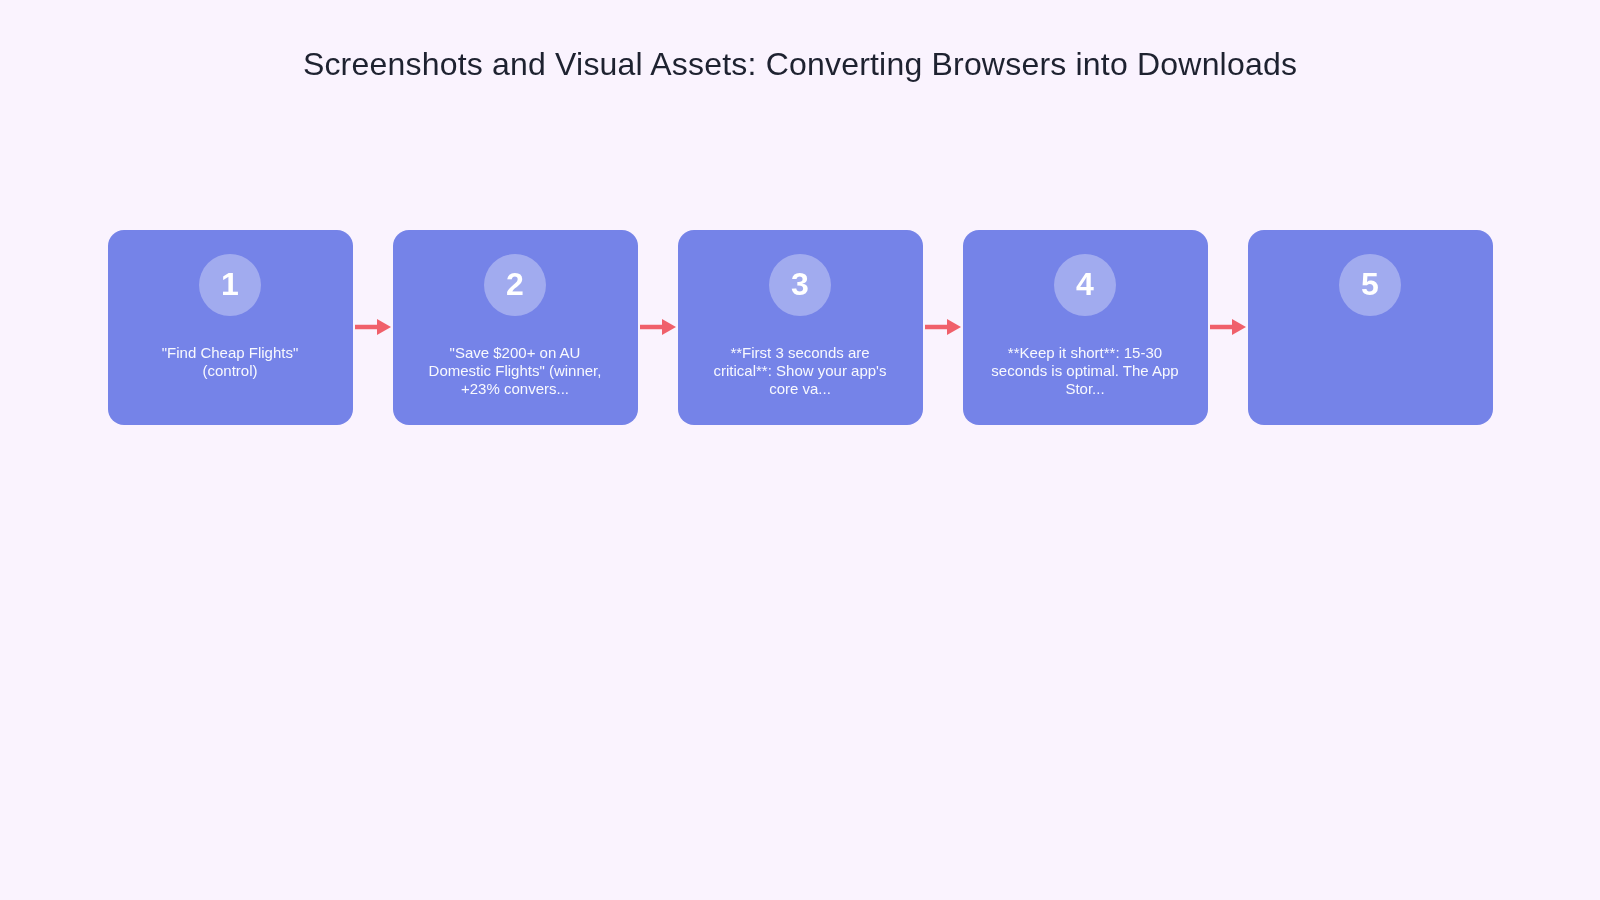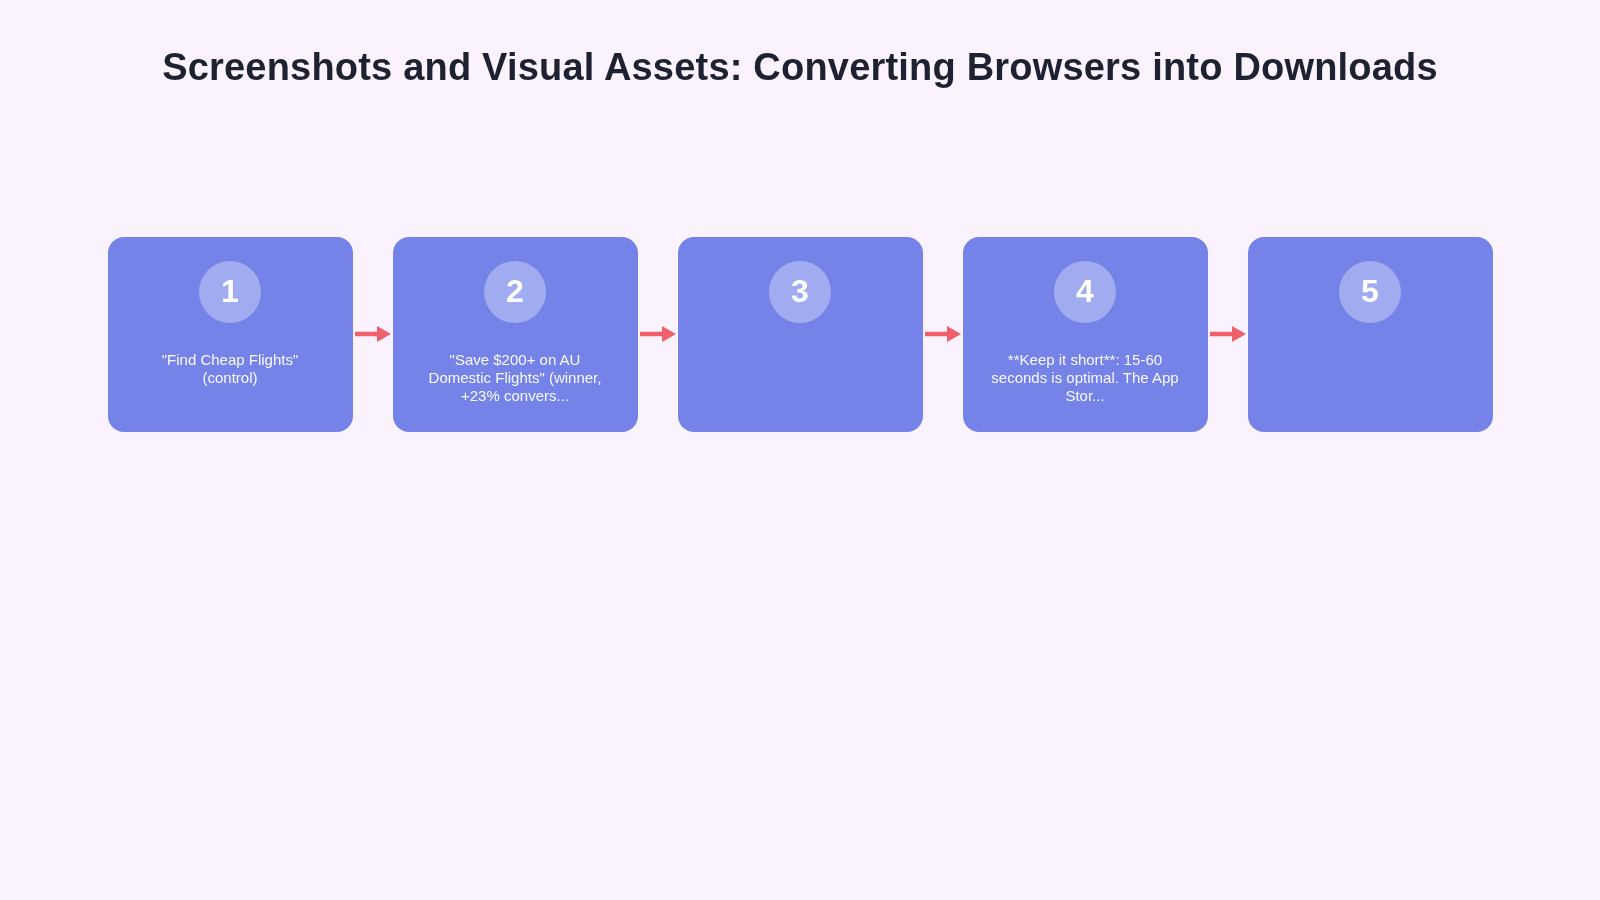--- a/index.html
+++ b/index.html
@@ -16,23 +16,23 @@
     padding: 0;
     width: 1600px;
     height: 900px;
     background: var(--background);
     font-family: "Liberation Sans", sans-serif;
     overflow: hidden;
   }
   .page-title {
     margin: 46px 10px 0;
     text-align: center;
-    font-size: 38px;
+    font-size: 32px;
     line-height: 1.15;
-    font-weight: bold;
+    font-weight: normal;
     color: var(--title_text);
     letter-spacing: 0.2px;
     white-space: nowrap;
   }
   .flow-row {
     margin-top: 147px;
     display: flex;
     align-items: center;
     justify-content: center;
   }
@@ -104,32 +104,33 @@
 
   <div class="flow-arrow">
     <svg width="38" height="20" viewBox="0 0 38 20" aria-hidden="true">
       <line x1="1" y1="10" x2="24" y2="10" stroke="var(--arrow)" stroke-width="4.5"></line>
       <polygon points="23,2 37,10 23,18" fill="var(--arrow)"></polygon>
     </svg>
   </div>
 
   <div class="step-card">
     <div class="step-badge">3</div>
+    <div class="step-label">**First 3 seconds are critical**: Show your app's core va...</div>
   </div>
 
   <div class="flow-arrow">
     <svg width="38" height="20" viewBox="0 0 38 20" aria-hidden="true">
       <line x1="1" y1="10" x2="24" y2="10" stroke="var(--arrow)" stroke-width="4.5"></line>
       <polygon points="23,2 37,10 23,18" fill="var(--arrow)"></polygon>
     </svg>
   </div>
 
   <div class="step-card">
     <div class="step-badge">4</div>
-    <div class="step-label">**Keep it short**: 15-60 seconds is optimal. The App Stor...</div>
+    <div class="step-label">**Keep it short**: 15-30 seconds is optimal. The App Stor...</div>
   </div>
 
   <div class="flow-arrow">
     <svg width="38" height="20" viewBox="0 0 38 20" aria-hidden="true">
       <line x1="1" y1="10" x2="24" y2="10" stroke="var(--arrow)" stroke-width="4.5"></line>
       <polygon points="23,2 37,10 23,18" fill="var(--arrow)"></polygon>
     </svg>
   </div>
 
   <div class="step-card">

